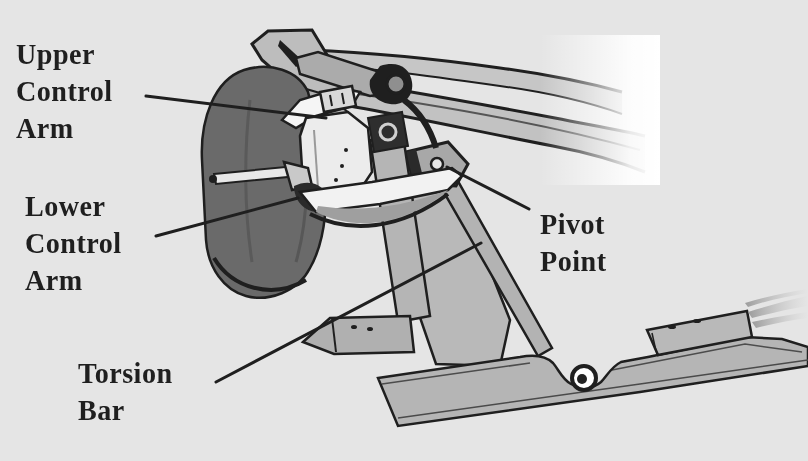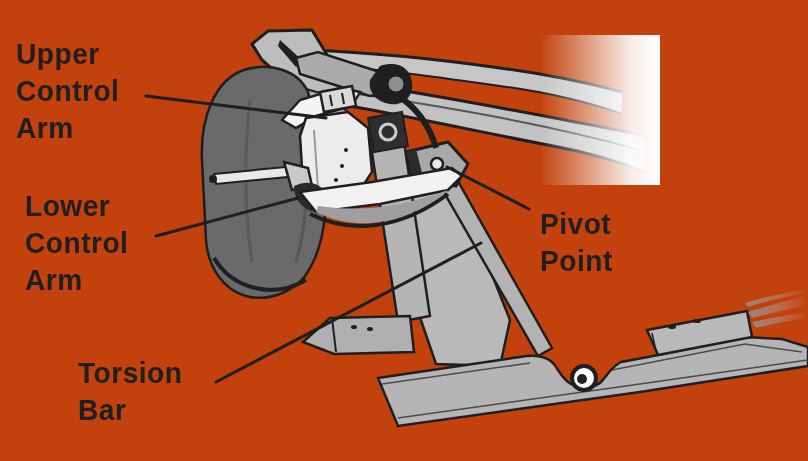--- a/index.html
+++ b/index.html
@@ -1,19 +1,19 @@
 <!DOCTYPE html>
 <html><head>
 <meta charset="utf-8">
 <style>
   html,body { margin:0; padding:0; background:#ffffff; }
   .stage {
     position:relative; width:808px; height:461px;
-    background:#c2410c; overflow:hidden;
-    font-family:Liberation Sans, sans-serif;
+    background:#e5e5e5; overflow:hidden;
+    font-family:Liberation Serif, serif;
   }
   .stage svg { position:absolute; left:0; top:0; }
   .label {
     position:absolute;
     font-weight:700; font-size:29px; line-height:37px;
     color:#1f1f1f; letter-spacing:0.5px; white-space:nowrap;
     transform:scaleX(0.97); transform-origin:left top;
   }
   .label div { pointer-events:none; }
   #label-upper   { left:16px;  top:36px;  }

